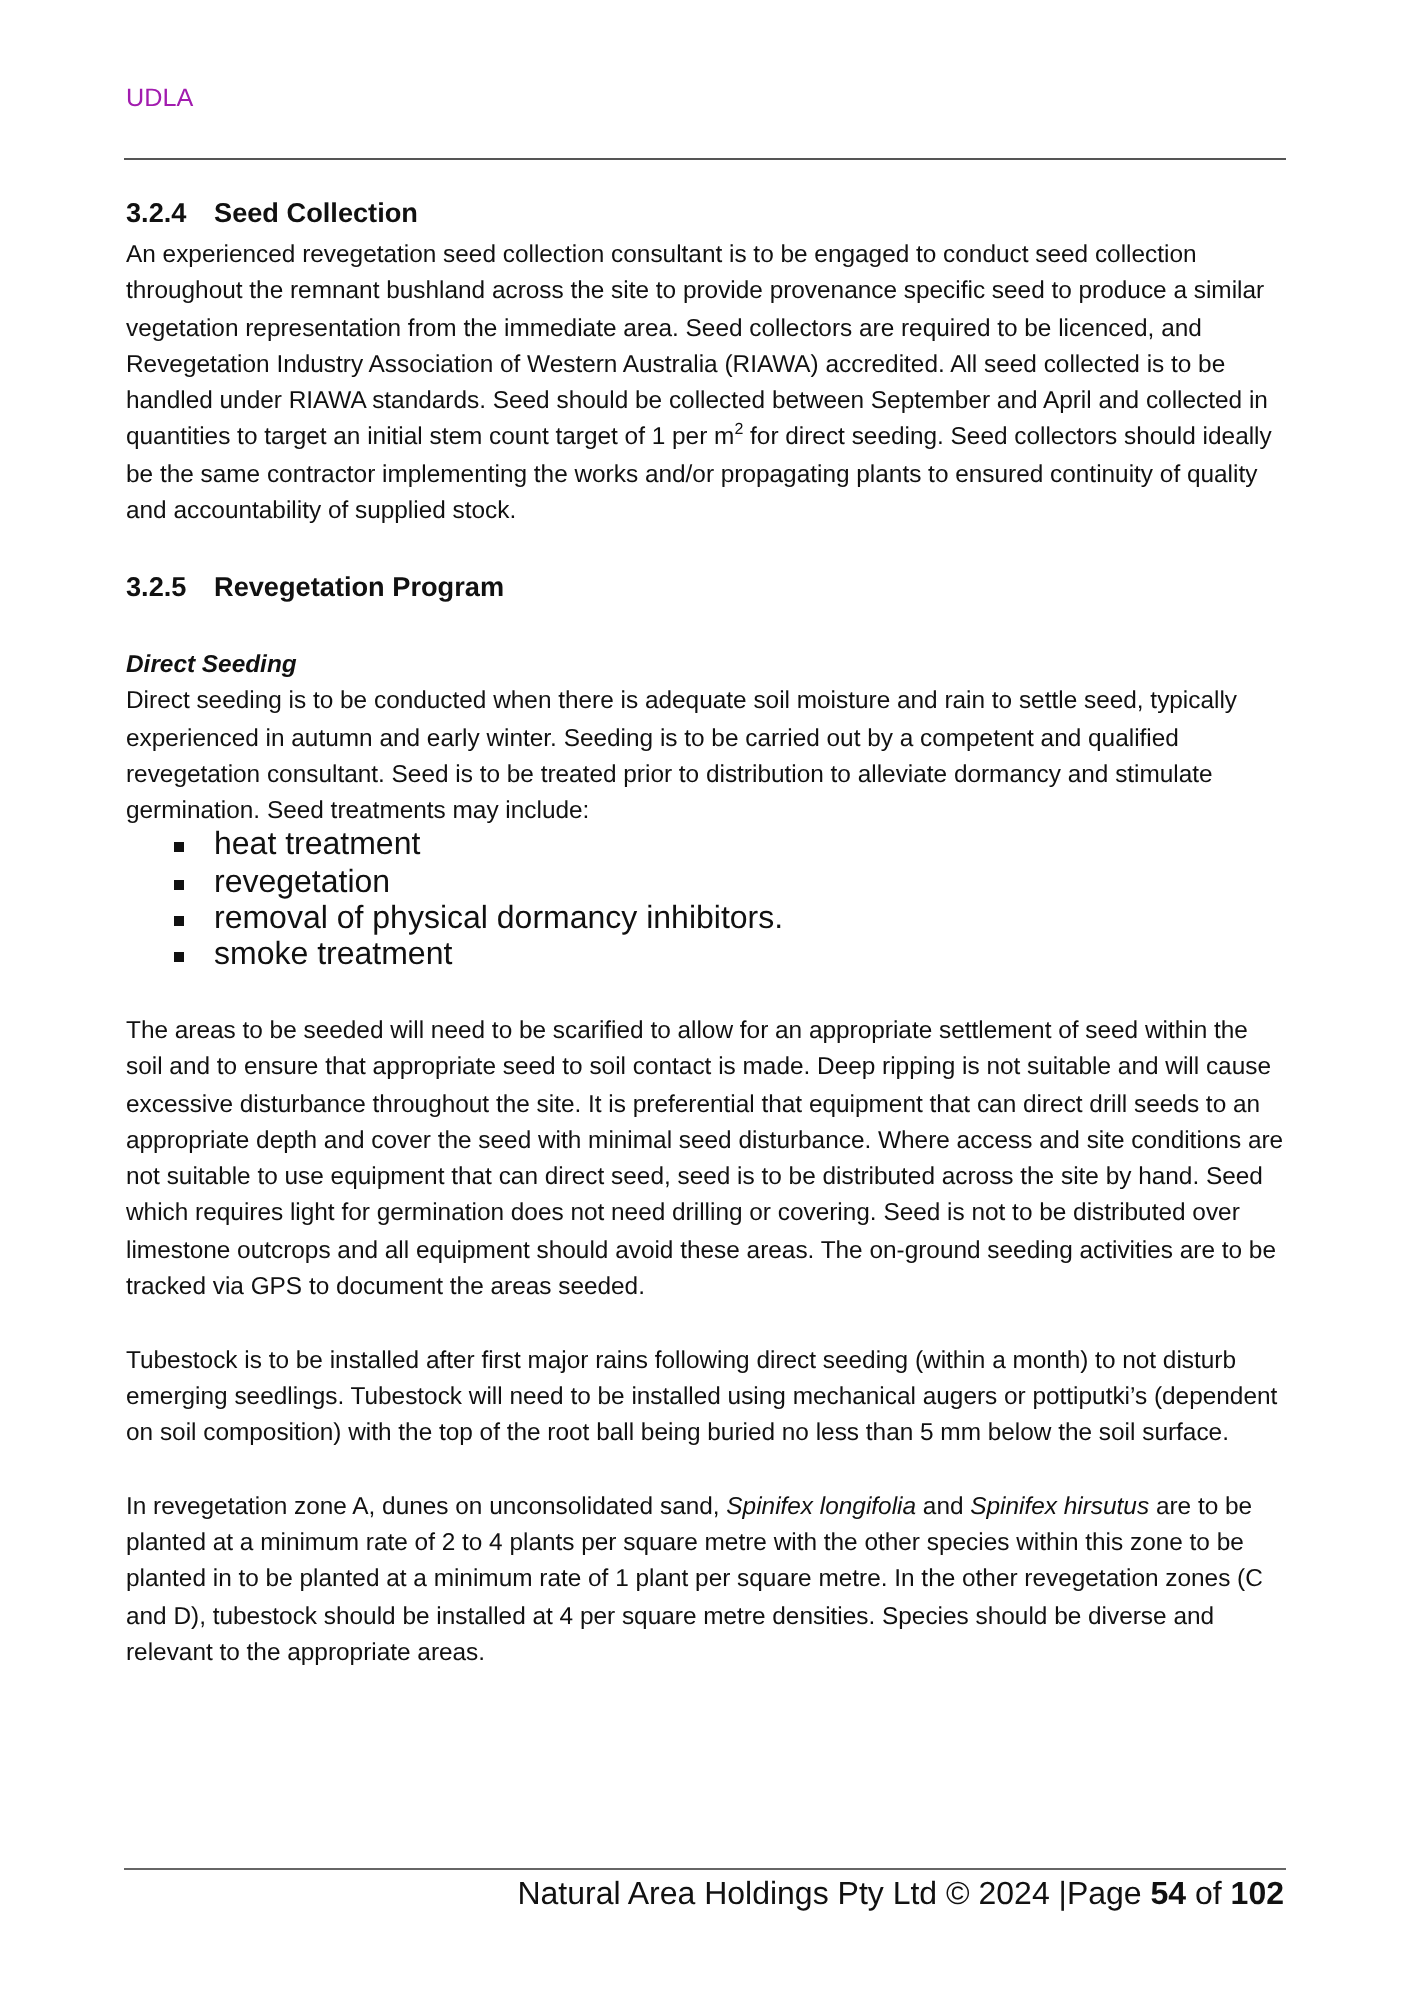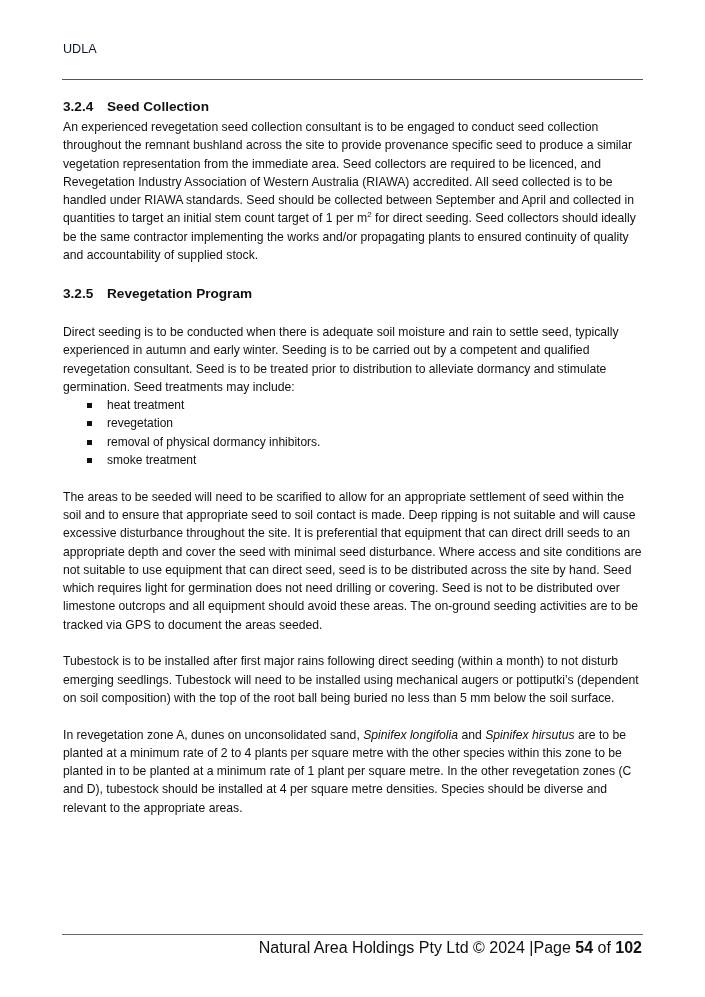--- a/index.html
+++ b/index.html
@@ -1,29 +1,29 @@
 <!DOCTYPE html>
 <html><head>
 <meta charset="utf-8">
 <style>
   html, body { margin: 0; padding: 0; background: #ffffff; }
   body { width: 705px; height: 997px; position: relative; overflow: hidden;
          font-family: "Liberation Sans", sans-serif; color: #111; }
   .page { position: absolute; left: 0; top: 0; width: 705px; height: 997px; }
   .header { position: absolute; left: 63px; top: 40px; width: 580px; }
-  .header .line1, .header .line2 { font-size: 12.6px; line-height: 19px; color: #0f172a; }
+  .header .line1, .header .line2 { font-size: 12.6px; line-height: 19px; color: #a21caf; }
   .header-rule { position: absolute; left: 62px; top: 79px; width: 581px; height: 1px; background: #555; }
   .content { position: absolute; left: 63px; top: 96px; width: 580px; }
   h3 { margin: 0; font-size: 13.6px; font-weight: bold; line-height: 22px; color: #111; }
   h3 .num { display: inline-block; width: 44px; }
   p { margin: 0; font-size: 12.2px; line-height: 18.3px; }
   .sub { font-weight: bold; font-style: italic; font-size: 12.2px; line-height: 18.3px; }
   .gap { height: 18.3px; }
   ul { margin: 0; padding: 0; list-style: none; }
-  li { font-size: 12px; line-height: 18.3px; position: relative; padding-left: 44px; }
+  li { font-size: 16px; line-height: 18.3px; position: relative; padding-left: 44px; }
   li .bullet { position: absolute; left: 24px; top: 7px; width: 5px; height: 5px; background: #111; }
   sup { font-size: 8px; line-height: 0; }
   .footer-rule { position: absolute; left: 62px; top: 934px; width: 581px; height: 1px; background: #666; }
   .footer { position: absolute; right: 63px; top: 939px; font-size: 16px; line-height: 18px; color: #111; }
 </style>
 </head>
 <body>
 
 <div class="page">
 
@@ -40,20 +40,21 @@
     <p><span>An experienced revegetation seed collection consultant is to be engaged to conduct seed collection throughout the remnant bushland across the site to provide provenance specific seed to produce a similar vegetation representation from the immediate area. Seed collectors are required to be licenced, and Revegetation Industry Association of Western Australia (RIAWA) accredited. All seed collected is to be handled under RIAWA standards. Seed should be collected between September and April and collected in quantities to target an initial stem count target of 1 per m</span><sup>2</sup><span> for direct seeding. Seed collectors should ideally be the same contractor implementing the works and/or propagating plants to ensured continuity of quality and accountability of supplied stock.</span></p>
 
     <div class="gap"></div>
 
     <h3>
       <span class="num">3.2.5</span><span>Revegetation Program</span>
     </h3>
 
     <div class="gap"></div>
 
+    <div class="sub">Direct Seeding</div>
     <p>Direct seeding is to be conducted when there is adequate soil moisture and rain to settle seed, typically experienced in autumn and early winter. Seeding is to be carried out by a competent and qualified revegetation consultant. Seed is to be treated prior to distribution to alleviate dormancy and stimulate germination. Seed treatments may include:</p>
     <ul>
       <li><span class="bullet"></span><span>heat treatment</span></li>
       <li><span class="bullet"></span><span>revegetation</span></li>
       <li><span class="bullet"></span><span>removal of physical dormancy inhibitors.</span></li>
       <li><span class="bullet"></span><span>smoke treatment</span></li>
     </ul>
 
     <div class="gap"></div>
 

